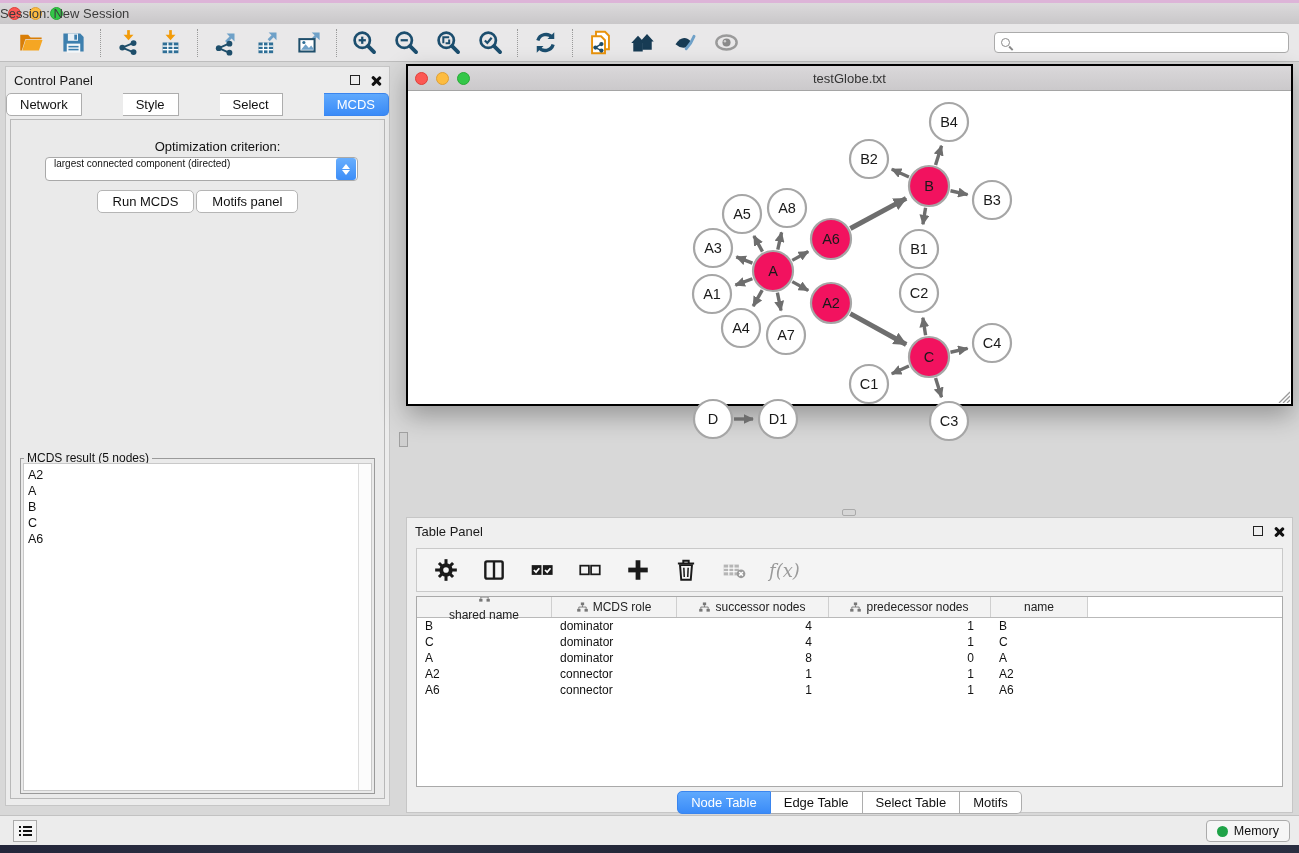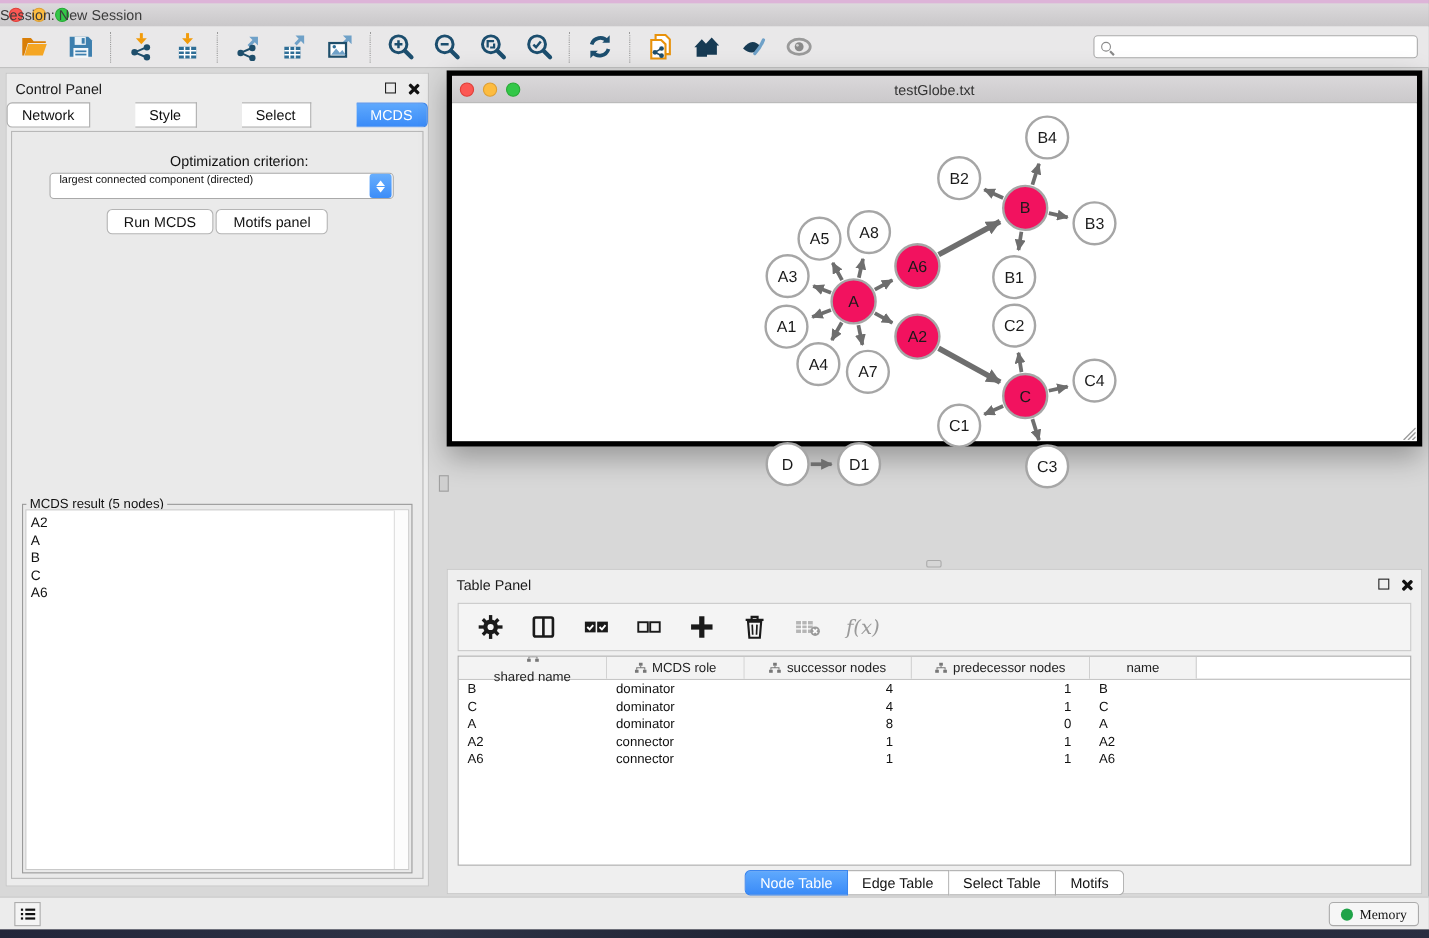--- a/index.html
+++ b/index.html
@@ -74,21 +74,21 @@
   #mcds-legend { position:absolute; top:-8px; left:3px; background:#eaeaea;
     padding:0 3px; font-size:12px; color:#111; }
   #mcds-list { position:absolute; inset:4px 2px 2px 2px; background:#fff;
     border:1px solid #c9c9c9; font-size:12.5px; color:#111; padding:3px 0 0 4px; }
   #mcds-list .row { line-height:16px; }
   #mcds-scroll { position:absolute; top:0; bottom:0; right:0; width:13px;
     background:#fcfcfc; border-left:1px solid #ddd; }
 
   
   #net-window { position:absolute; left:406px; top:64px; width:887px; height:342px;
-    background:#fff; border:5px solid #000000; box-shadow:0 10px 24px rgba(0,0,0,.3); }
+    background:#fff; border:2px solid #000000; box-shadow:0 10px 24px rgba(0,0,0,.3); }
   #net-title { height:25px; background:linear-gradient(#dad8da,#cbc9cb);
     border-bottom:1px solid #a5a5a5; display:flex; align-items:center; position:relative; }
   #net-title .traffic { margin-left:7px; }
   #net-title .title { position:absolute; left:0; right:0; text-align:center; font-size:13px; color:#333; }
   #net-canvas { position:absolute; left:0; right:0; top:25px; bottom:0; background:#fff; }
   #resize-grip { position:absolute; right:1px; bottom:1px; width:15px; height:15px; }
   .grip-tab-left { position:absolute; left:399px; top:432px; width:9px; height:15px;
     background:#cfcfcf; border:1px solid #9f9f9f; }
   .grip-divider { position:absolute; left:842px; top:509px; width:14px; height:7px;
     background:#d6d6d6; border:1px solid #aaa; border-radius:2px; }
@@ -116,21 +116,21 @@
   
   #statusbar { position:absolute; left:0; right:0; top:815px; height:30px;
     background:#ececec; border-top:1px solid #c2c2c2; }
   #list-btn { position:absolute; left:13px; top:4px; width:24px; height:22px;
     background:#f4f4f4; border:1px solid #ababab; display:flex; align-items:center; justify-content:center; }
   .list-glyph { width:13px; height:11px; display:flex; flex-direction:column; justify-content:space-between; }
   .list-glyph i { display:block; height:2.4px; background:#111; position:relative; margin-left:4px; }
   .list-glyph i::before { content:""; position:absolute; left:-4px; top:0; width:2.4px; height:2.4px; background:#111; }
   #memory-btn { position:absolute; right:9px; top:4px; height:22px; background:#f6f6f6;
     border:1px solid #ababab; border-radius:4px; display:flex; align-items:center;
-    gap:6px; padding:0 10px; font-size:12.5px; color:#111;font-family:Liberation Serif, serif; }
+    gap:6px; padding:0 10px; font-size:12.5px; color:#111; }
   .green-dot { width:11px; height:11px; border-radius:50%; background:#1fa348; }
   #desktop-strip { position:absolute; left:0; right:0; bottom:0; height:8px;
     background:linear-gradient(90deg,#23263a,#2e3346 30%,#1d2030 60%,#2a2e41); }
 
   svg text { font-family:"Liberation Sans",sans-serif; }
 </style>
 </head>
 <body>
 
 <div id="app">

